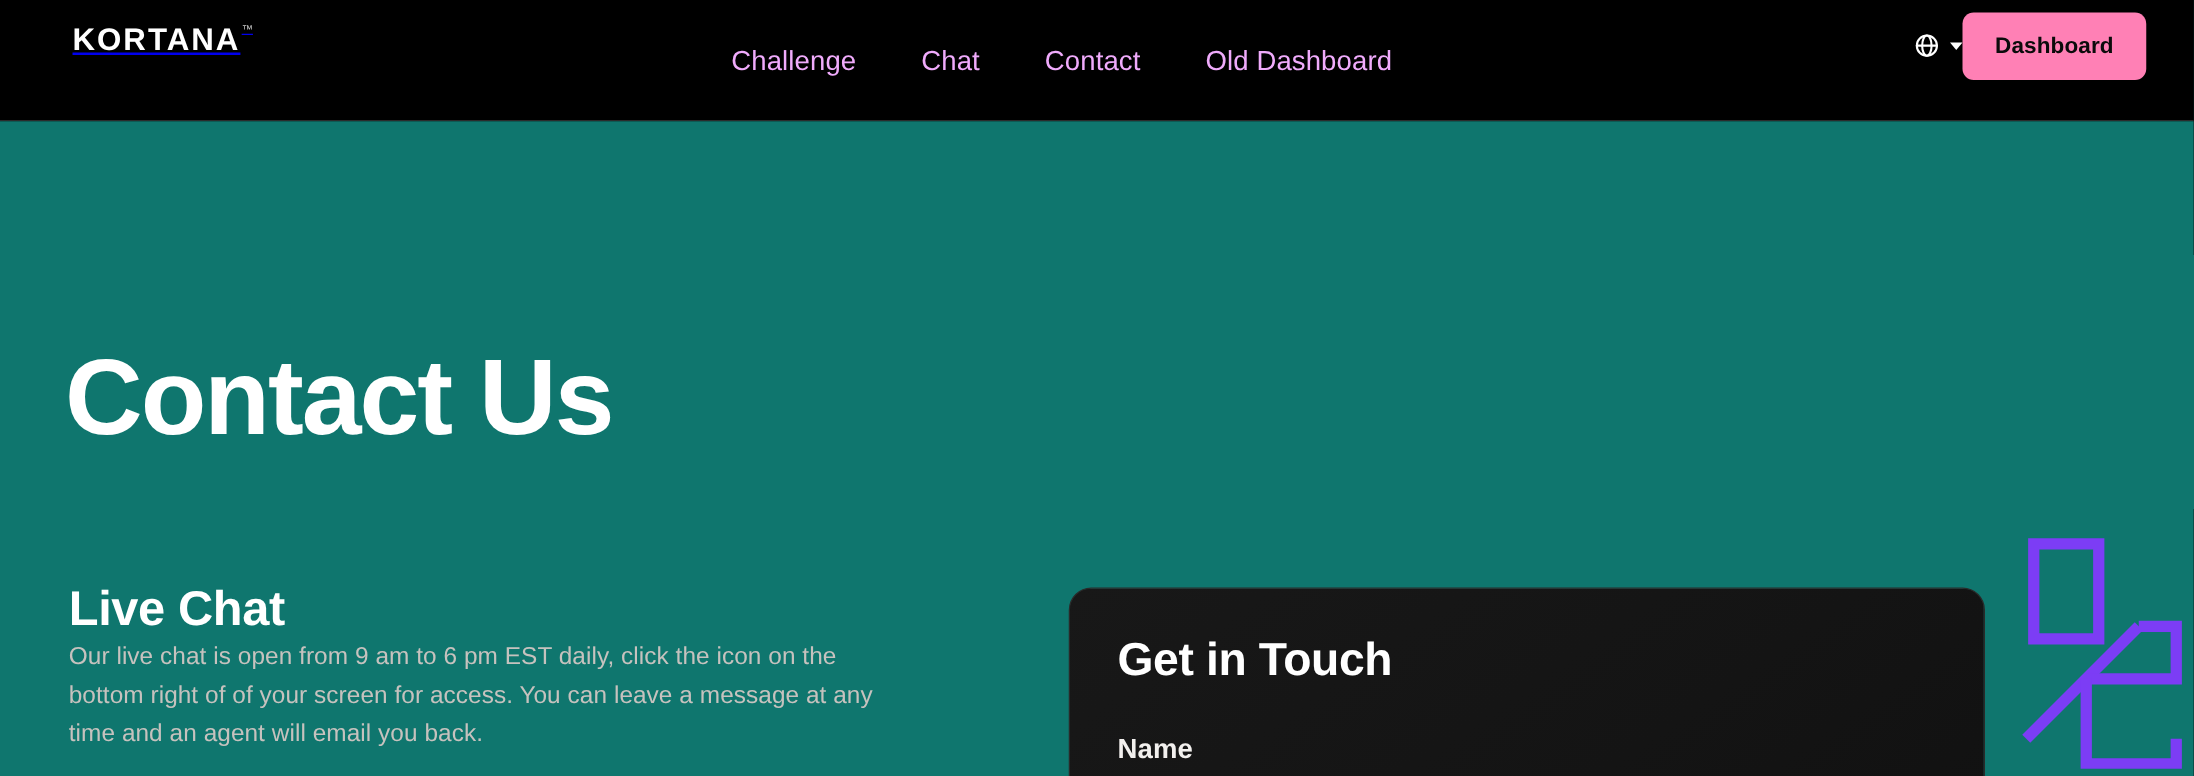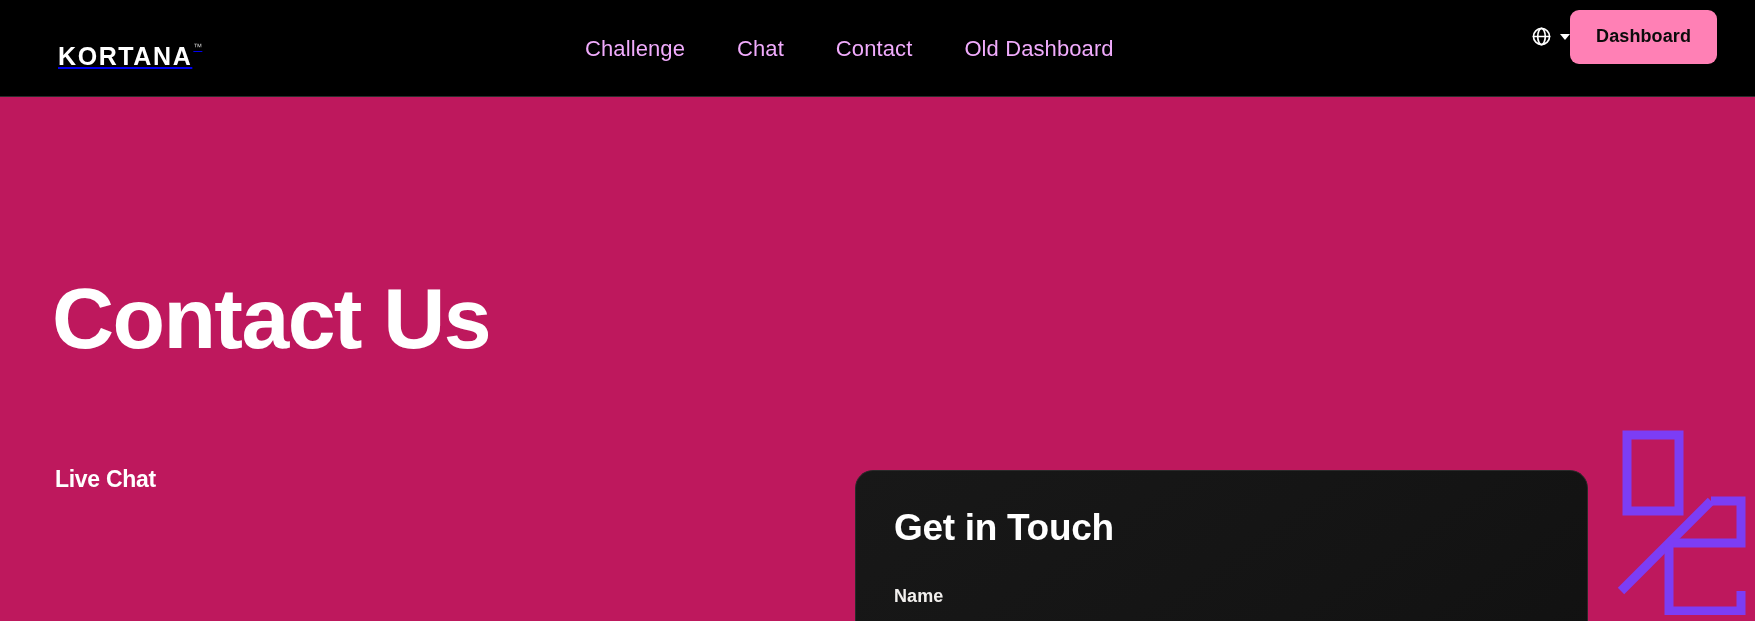--- a/index.html
+++ b/index.html
@@ -24,21 +24,21 @@
     height: 97px;
     border-bottom: 1px solid #2b2b2b;
     display: flex;
     align-items: center;
     background: #000000;
   }
 
   .brand {
     position: absolute;
     left: 58px;
-    top: 44px;
+    top: 20px;
     display: flex;
     align-items: flex-start;
   }
 
   .brand-word {
     font-family: "Liberation Sans", sans-serif;
     font-size: 25px;
     font-weight: 700;
     letter-spacing: 1.6px;
     color: #ffffff;
@@ -110,21 +110,21 @@
     padding: 0 26px;
     height: 54px;
     cursor: pointer;
     white-space: nowrap;
   }
 
   
   .page {
     position: relative;
     height: 524px;
-    background: #be185d;
+    background: #0f766e;
   }
 
   .page-title {
     position: absolute;
     left: 52px;
     top: 178px;
     font-size: 86px;
     font-weight: 700;
     letter-spacing: -1.6px;
     line-height: 1;
@@ -134,21 +134,21 @@
 
   
   .left-col {
     position: absolute;
     left: 55px;
     top: 370px;
     width: 660px;
   }
 
   .section-title {
-    font-size: 23px;
+    font-size: 39px;
     font-weight: 700;
     letter-spacing: -0.3px;
     color: #ffffff;
     line-height: 1.1;
     margin-bottom: 0;
   }
 
   .section-body {
     font-size: 19.5px;
     line-height: 1.6;
@@ -174,21 +174,21 @@
     font-size: 37px;
     font-weight: 700;
     letter-spacing: -0.3px;
     color: #ffffff;
     line-height: 1;
     margin-bottom: 40px;
   }
 
   .field-label {
     display: block;
-    font-size: 18px;
+    font-size: 22px;
     font-weight: 700;
     color: #f2f0ee;
     margin-bottom: 16px;
     letter-spacing: 0.1px;
   }
 
   .text-input {
     display: block;
     width: 655px;
     height: 54px;
@@ -244,20 +244,21 @@
     <button class="dashboard-btn">Dashboard</button>
   </div>
 </header>
 
 <main class="page">
 
   <h1 class="page-title">Contact Us</h1>
 
   <section class="left-col">
     <h2 class="section-title">Live Chat</h2>
+    <p class="section-body">Our live chat is open from 9 am to 6 pm EST daily, click the icon on the bottom right of of your screen for access. You can leave a message at any time and an agent will email you back.</p>
   </section>
 
   <section class="form-card">
     <h2 class="card-title">Get in Touch</h2>
 
     <label class="field-label" for="name-input">Name</label>
     <input id="name-input" class="text-input" type="text" placeholder="Enter your name" style="">
   </section>
 
   <div class="watermark">

